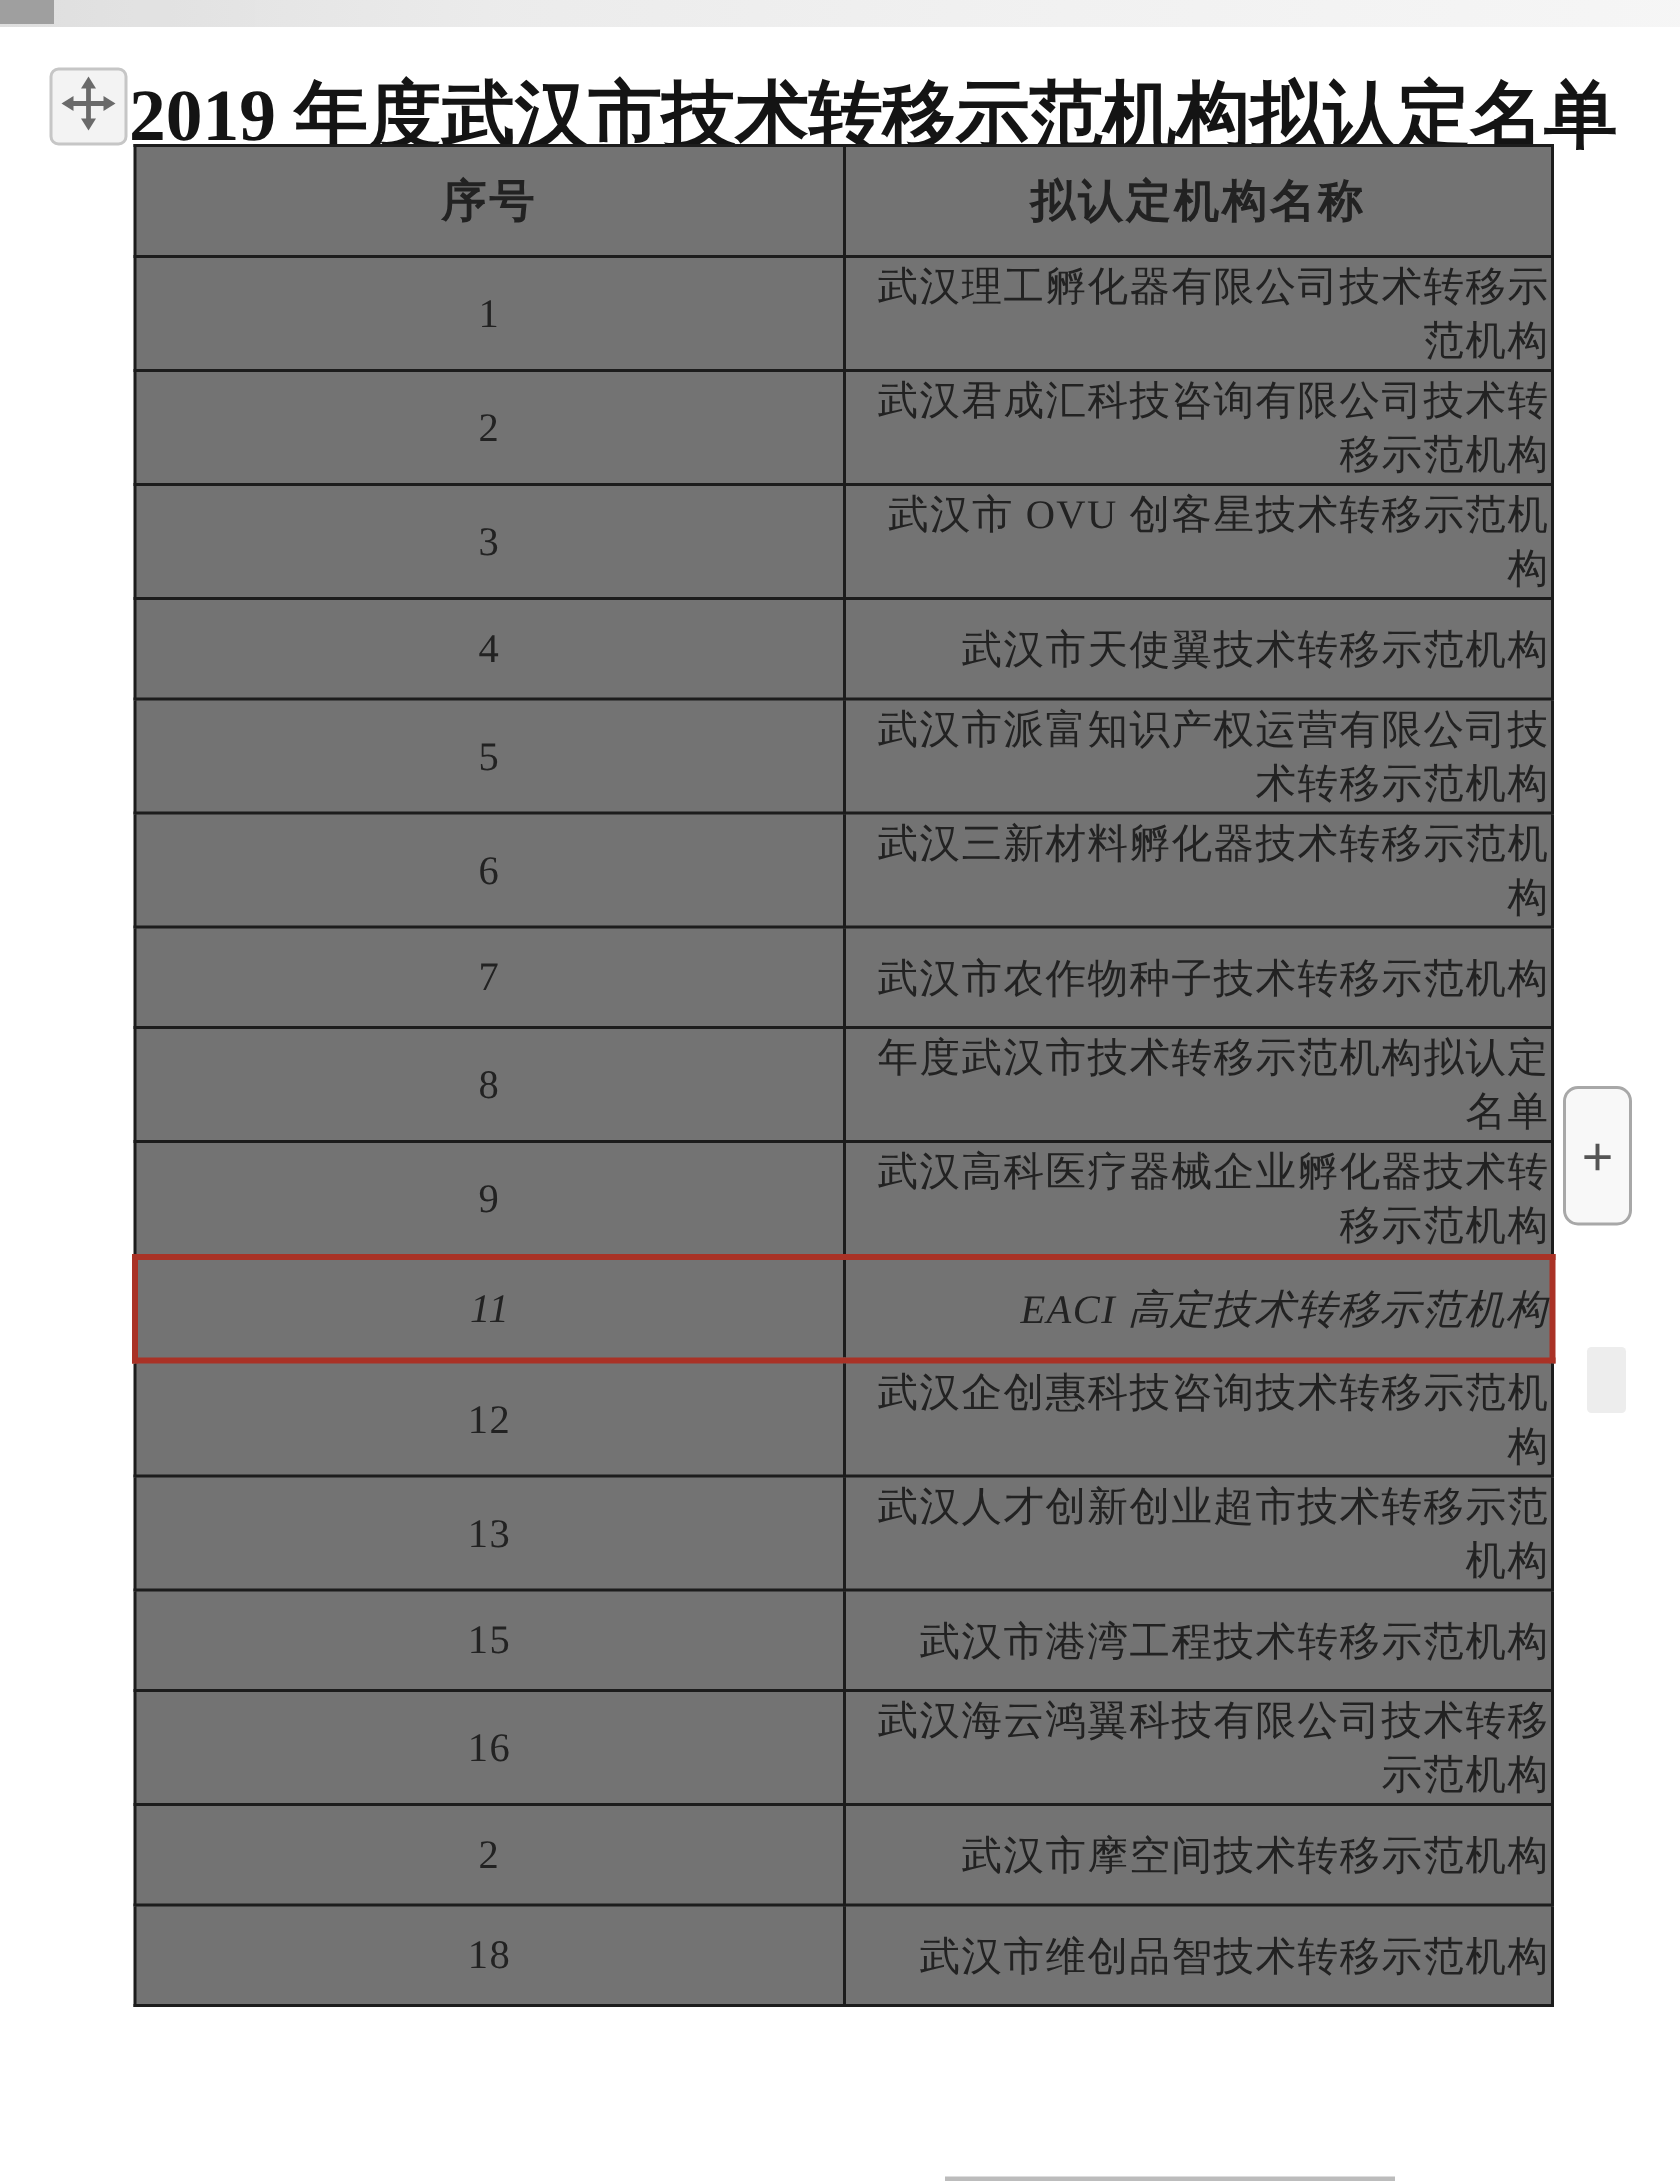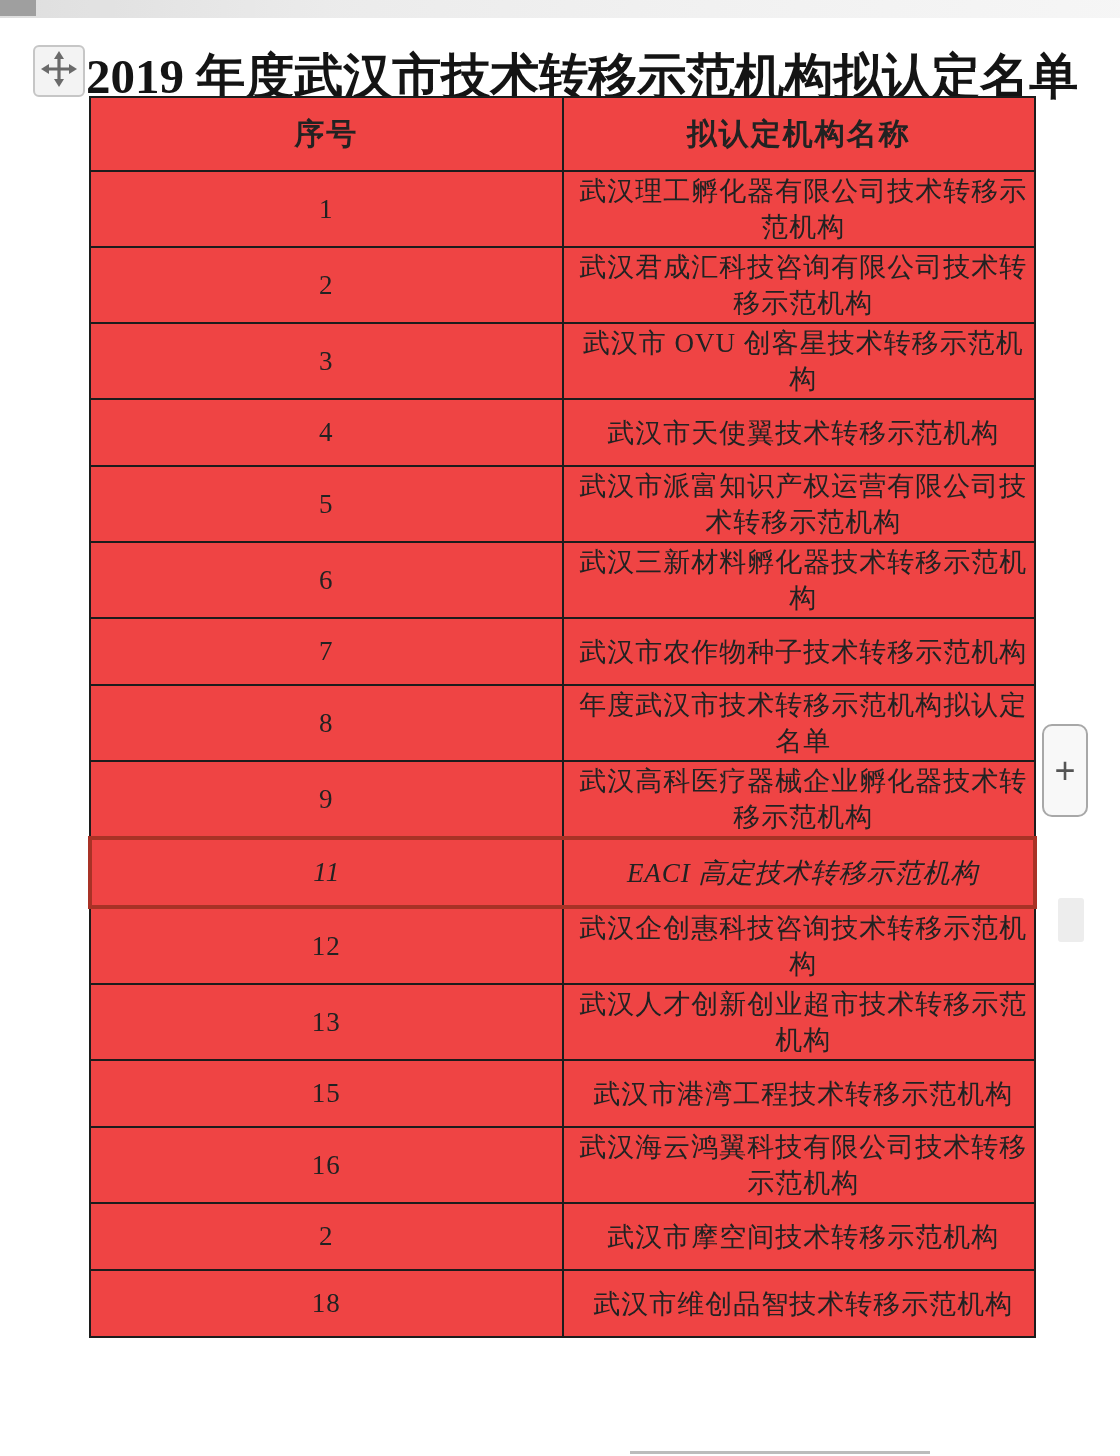--- a/index.html
+++ b/index.html
@@ -61,41 +61,41 @@
   table.roster {
     position: absolute;
     left: 88px; top: 96px;
     width: 949px;
     border-collapse: collapse;
     table-layout: fixed;
   }
   table.roster th, table.roster td {
     border: 2px solid #1c1c1c;
     color: #222222;
-    background: #ef4444;
+    background: #737373;
   }
   table.roster th {
     height: 70px;
     font-size: 30px;
     font-weight: bold;
     text-align: center;
     letter-spacing: 2px;
   }
   table.roster td {
     height: 63px;
     font-size: 27px;
     letter-spacing: 1px;
   }
   td.no-cell {
     text-align: center;
     width: 98px;
     font-family: "Liberation Serif", serif;
   }
   td.name-cell {
-    text-align: center;
+    text-align: right;
     padding-left: 10px;
   }
   
   tr.highlighted td {
     border-top: 4px solid var(--hl, #a93226);
     border-bottom: 4px solid var(--hl, #a93226);
     font-style: italic;
   }
   tr.highlighted td:first-child { border-left: 4px solid var(--hl, #a93226); }
   tr.highlighted td:last-child  { border-right: 4px solid var(--hl, #a93226); }

